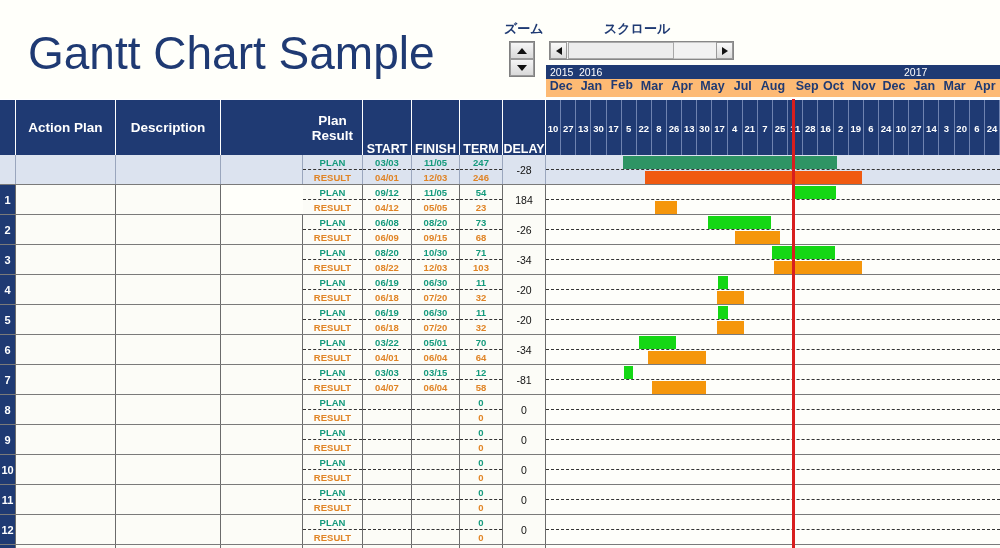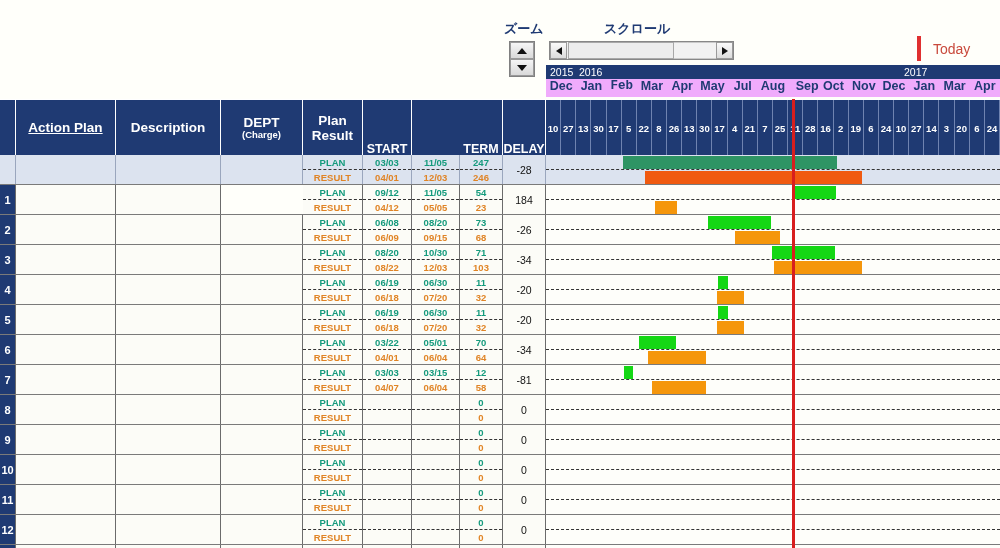--- a/index.html
+++ b/index.html
@@ -75,21 +75,21 @@
   
   .year-band{
     position:absolute;left:546px;top:65px;width:454px;height:14px;
     background:#1F3A73;color:#fff;font-size:10.5px;
   }
   .year-band span{position:absolute;top:1px;white-space:nowrap;}
 
   
   .month-band{
     position:absolute;left:546px;top:79px;width:454px;height:18px;
-    background:#f0abfc;
+    background:#fdba74;
   }
   .month-cell{
     position:absolute;top:0;height:18px;
     font-size:12.5px;color:#1F3A73;font-weight:bold;
     text-align:center;white-space:nowrap;
   }
 
   
   .day-band{
     position:absolute;left:546px;top:99px;width:454px;height:56px;
@@ -161,20 +161,21 @@
   .bar.plan{top:1px;}
   .bar.res{top:16px;}
   .today-line{position:absolute;top:0;width:3px;height:393px;background:#D81E1E;z-index:6;}
   .today-line-head{position:absolute;width:3px;background:#D81E1E;z-index:6;}
 </style>
 </head>
 <body>
 
 <div id="root">
 
+  <div class="title">Gantt Chart Sample</div>
 
   <div class="zoom-label">ズーム</div>
   <div class="spin">
     <div class="spin-btn spin-up">
         <i class="tri-up"></i>
       </div>
     <div class="spin-btn spin-dn">
         <i class="tri-dn"></i>
       </div>
   </div>
@@ -184,24 +185,20 @@
     <div class="sb-arrow sb-left">
         <i class="tri-left"></i>
       </div>
     <div class="sb-thumb"></div>
     <div class="sb-track"></div>
     <div class="sb-arrow sb-right">
         <i class="tri-right"></i>
       </div>
   </div>
 
-  <div class="today-legend">
-    <div class="today-tick"></div>
-    <div class="today-text">Today</div>
-  </div>
 
   <div class="year-band" id="year-band">
       <span style="left: 4px;">2015</span>
       <span style="left: 33px;">2016</span>
       <span style="left: 358px;">2017</span>
     </div>
 
   <div class="month-band" id="month-band">
       <div class="month-cell" style="left: 0px; width: 30.2667px;">Dec</div>
       <div class="month-cell" style="left: 30.2667px; width: 30.2667px;">Jan</div>
@@ -248,37 +245,36 @@
       <div class="day-cell" style="left: 363.2px; width: 15.1333px;">27</div>
       <div class="day-cell" style="left: 378.333px; width: 15.1333px;">14</div>
       <div class="day-cell" style="left: 393.467px; width: 15.1333px;">3</div>
       <div class="day-cell" style="left: 408.6px; width: 15.1333px;">20</div>
       <div class="day-cell" style="left: 423.733px; width: 15.1333px;">6</div>
       <div class="day-cell" style="left: 438.867px; width: 15.1333px;">24</div>
     </div>
 
   <div class="thead">
     <div class="th big" style="left:0;width:16px;"></div>
-    <div class="th big" style="left:16px;width:100px;text-decoration:underline;">
+    <div class="th big" style="left:16px;width:100px;">
         <span>Action Plan</span>
       </div>
     <div class="th big" style="left:116px;width:105px;">
         <span>Description</span>
       </div>
-    <div class="th big" style="left:221px;width:82px;">
-      <span>DEPT</span>
-      <span class="sub">(Charge)</span>
-    </div>
     <div class="th big" style="left:303px;width:60px;">
       <span>Plan</span>
       <span>Result</span>
     </div>
     <div class="th mid" style="left:363px;width:49px;">
         <span>START</span>
       </div>
+    <div class="th mid" style="left:412px;width:48px;">
+        <span>FINISH</span>
+      </div>
     <div class="th mid" style="left:460px;width:43px;">
         <span>TERM</span>
       </div>
     <div class="th mid" style="left:503px;width:43px;">
         <span>DELAY</span>
       </div>
   </div>
 
   <div class="body-wrap" id="body-wrap">
       <div class="row summary" style="top: 0px;">

